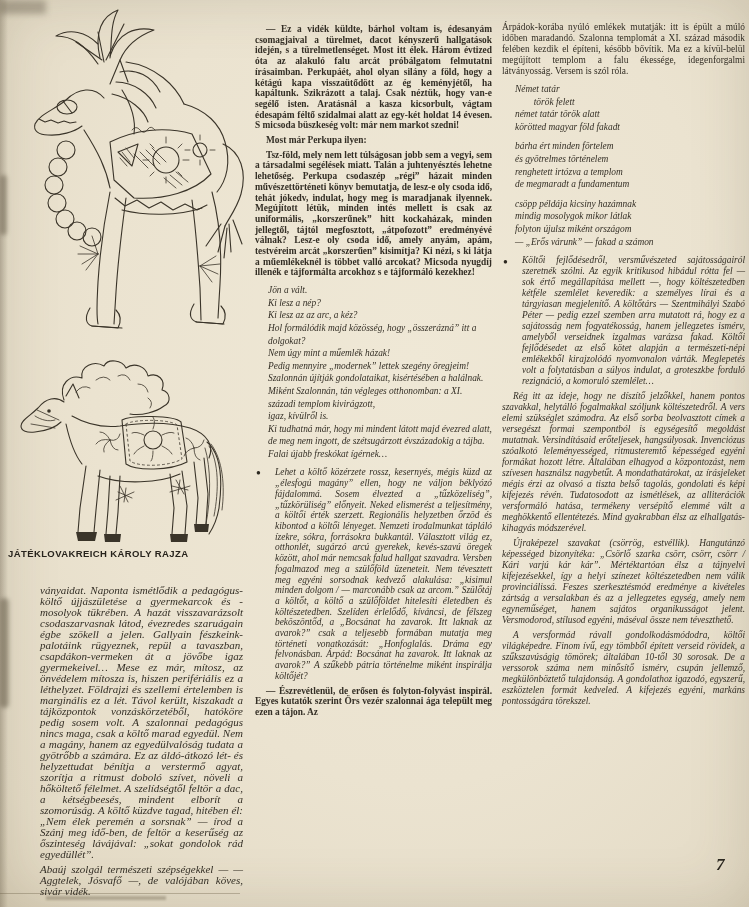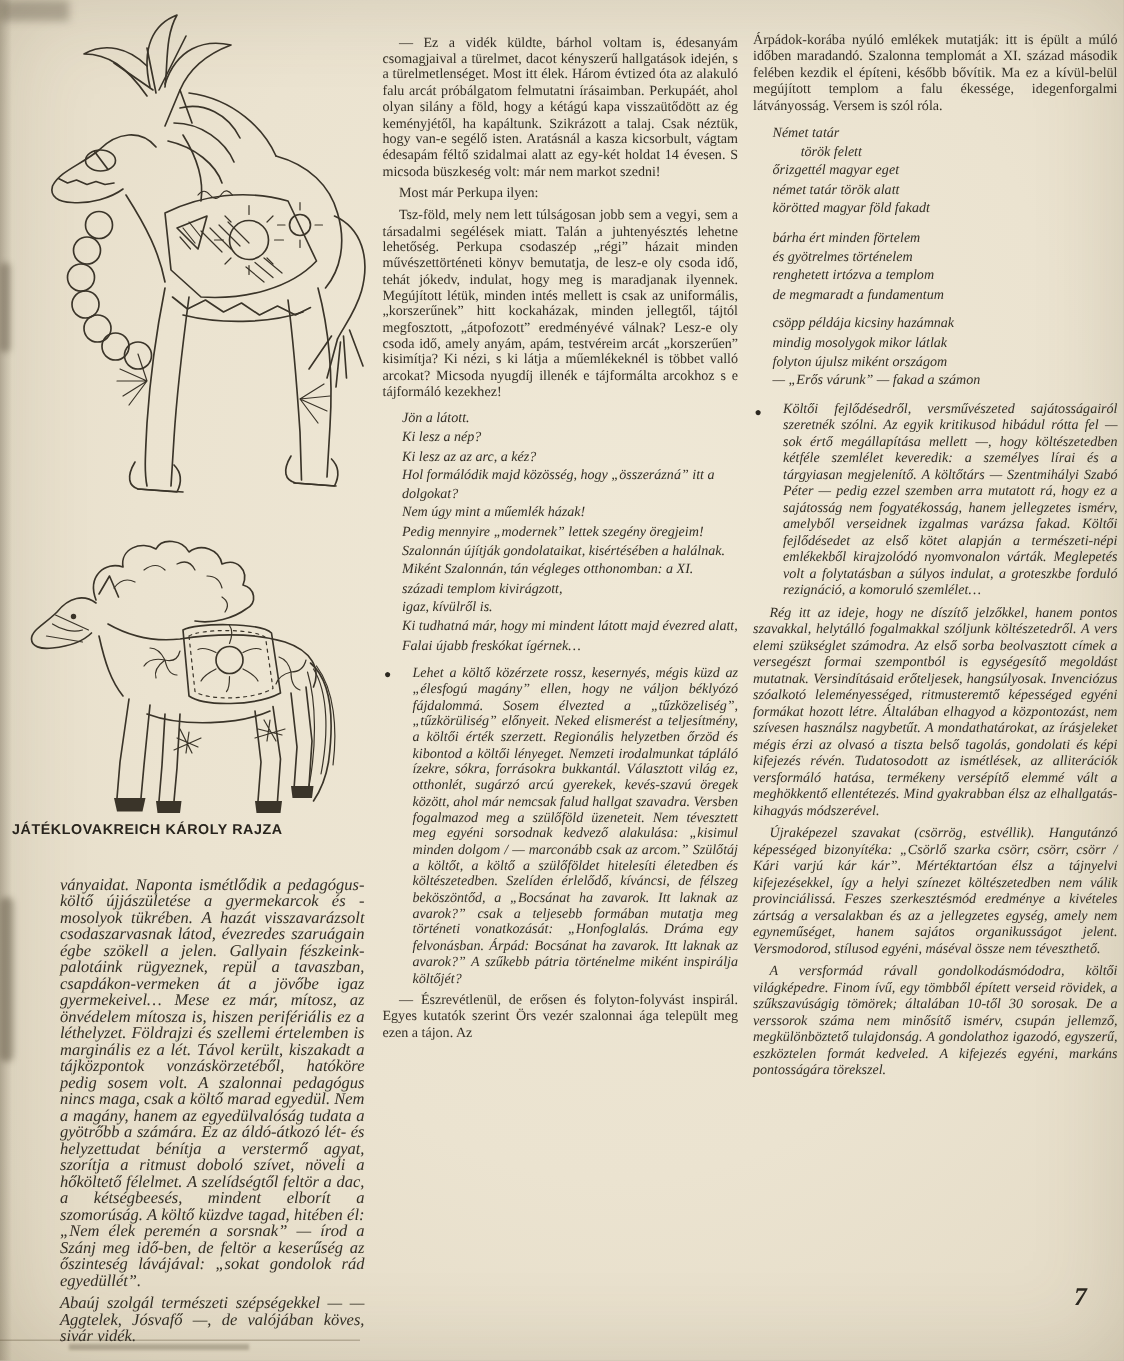--- a/index.html
+++ b/index.html
@@ -24,21 +24,21 @@
   .s5{left:0;top:0;width:46px;height:14px;background:rgba(60,50,32,.30);filter:blur(3px);}
   .s6{left:0;top:893px;width:240px;height:1px;background:rgba(100,88,62,.35);}
 
   .col{position:absolute;text-align:justify;}
   .col p{margin:0 0 4px 0;}
   .left-text{left:40px;top:585px;width:203px;font-size:11px;line-height:11px;}
   .mid{left:255px;top:24px;width:237px;font-size:9.4px;line-height:10.7px;}
   .right{left:502px;top:22px;width:243px;font-size:9.4px;line-height:11px;}
 
   p.p, p.pc{font-style:normal;}
-  p.p{text-indent:11px;}
+  p.p{text-indent:11px;font-weight:bold;}
   p.pc{text-indent:0;}
   p.pi{font-style:italic;text-indent:11px;}
   p.pic{font-style:italic;text-indent:0;}
   p.bullet{font-style:italic;position:relative;padding-left:20px;margin-top:7px;}
   p.bullet .dot{
     position:absolute;left:1px;top:1px;font-size:8px;font-style:normal;color:#2c2820;
   }
   .verse{font-style:italic;text-align:left;margin:6px 0 7px 13px;}
   .verse .vline{white-space:pre-wrap;line-height:12.6px;}
   .verse .vgap{height:7px;}
@@ -186,41 +186,41 @@
 
   <div class="col left-text">
       <p class="pic">ványaidat. Naponta ismétlődik a pedagógus-költő újjászületése a gyermekarcok és -mosolyok tükrében. A hazát visszavarázsolt csodaszarvasnak látod, évezredes szaruágain égbe szökell a jelen. Gallyain fészkeink-palotáink rügyeznek, repül a tavaszban, csapdákon-vermeken át a jövőbe igaz gyermekeivel… Mese ez már, mítosz, az önvédelem mítosza is, hiszen perifériális ez a léthelyzet. Földrajzi és szellemi értelemben is marginális ez a lét. Távol került, kiszakadt a tájközpontok vonzáskörzetéből, hatóköre pedig sosem volt. A szalonnai pedagógus nincs maga, csak a költő marad egyedül. Nem a magány, hanem az egyedülvalóság tudata a gyötrőbb a számára. Ez az áldó-átkozó lét- és helyzettudat bénítja a verstermő agyat, szorítja a ritmust doboló szívet, növeli a hőköltető félelmet. A szelídségtől feltör a dac, a kétségbeesés, mindent elborít a szomorúság. A költő küzdve tagad, hitében él: „Nem élek peremén a sorsnak” — írod a Szánj meg idő-ben, de feltör a keserűség az őszinteség lávájával: „sokat gondolok rád egyedüllét”.</p>
       <p class="pic">Abaúj szolgál természeti szépségekkel — — Aggtelek, Jósvafő —, de valójában köves, sivár vidék.</p>
     </div>
   <div class="col mid">
       <p class="p">— Ez a vidék küldte, bárhol voltam is, édesanyám csomagjaival a türelmet, dacot kényszerű hallgatások idején, s a türelmetlenséget. Most itt élek. Három évtized óta az alakuló falu arcát próbálgatom felmutatni írásaimban. Perkupáét, ahol olyan silány a föld, hogy a kétágú kapa visszaütődött az ég keményjétől, ha kapáltunk. Szikrázott a talaj. Csak néztük, hogy van-e segélő isten. Aratásnál a kasza kicsorbult, vágtam édesapám féltő szidalmai alatt az egy-két holdat 14 évesen. S micsoda büszkeség volt: már nem markot szedni!</p>
       <p class="p">Most már Perkupa ilyen:</p>
       <p class="p">Tsz-föld, mely nem lett túlságosan jobb sem a vegyi, sem a társadalmi segélések miatt. Talán a juhtenyésztés lehetne lehetőség. Perkupa csodaszép „régi” házait minden művészettörténeti könyv bemutatja, de lesz-e oly csoda idő, tehát jókedv, indulat, hogy meg is maradjanak ilyennek. Megújított létük, minden intés mellett is csak az uniformális, „korszerűnek” hitt kockaházak, minden jellegtől, tájtól megfosztott, „átpofozott” eredményévé válnak? Lesz-e oly csoda idő, amely anyám, apám, testvéreim arcát „korszerűen” kisimítja? Ki nézi, s ki látja a műemlékeknél is többet valló arcokat? Micsoda nyugdíj illenék e tájformálta arcokhoz s e tájformáló kezekhez!</p>
       <div class="verse">
-        <div class="vline">Jön a látott.</div>
+        <div class="vline">Jön a vált.</div>
         <div class="vline">Ki lesz a nép?</div>
         <div class="vline">Ki lesz az az arc, a kéz?</div>
         <div class="vline">Hol formálódik majd közösség, hogy „összerázná” itt a dolgokat?</div>
         <div class="vline">Nem úgy mint a műemlék házak!</div>
         <div class="vline">Pedig mennyire „modernek” lettek szegény öregjeim!</div>
         <div class="vline">Szalonnán újítják gondolataikat, kisértésében a halálnak.</div>
         <div class="vline">Miként Szalonnán, tán végleges otthonomban: a XI. századi templom kivirágzott,</div>
         <div class="vline">igaz, kívülről is.</div>
         <div class="vline">Ki tudhatná már, hogy mi mindent látott majd évezred alatt,</div>
+        <div class="vline">de meg nem ingott, de szétsugárzott évszázadokig a tájba.</div>
         <div class="vline">Falai újabb freskókat ígérnek…</div>
       </div>
       <p class="bullet"><span class="dot">●</span>Lehet a költő közérzete rossz, kesernyés, mégis küzd az „élesfogú magány” ellen, hogy ne váljon béklyózó fájdalommá. Sosem élvezted a „tűzközeliség”, „tűzkörüliség” előnyeit. Neked elismerést a teljesítmény, a költői érték szerzett. Regionális helyzetben őrzöd és kibontod a költői lényeget. Nemzeti irodalmunkat tápláló ízekre, sókra, forrásokra bukkantál. Választott világ ez, otthonlét, sugárzó arcú gyerekek, kevés-szavú öregek között, ahol már nemcsak falud hallgat szavadra. Versben fogalmazod meg a szülőföld üzeneteit. Nem tévesztett meg egyéni sorsodnak kedvező alakulása: „kisimul minden dolgom / — marconább csak az arcom.” Szülőtáj a költőt, a költő a szülőföldet hitelesíti életedben és költészetedben. Szelíden érlelődő, kíváncsi, de félszeg beköszöntőd, a „Bocsánat ha zavarok. Itt laknak az avarok?” csak a teljesebb formában mutatja meg történeti vonatkozását: „Honfoglalás. Dráma egy felvonásban. Árpád: Bocsánat ha zavarok. Itt laknak az avarok?” A szűkebb pátria történelme miként inspirálja költőjét?</p>
       <p class="p">— Észrevétlenül, de erősen és folyton-folyvást inspirál. Egyes kutatók szerint Örs vezér szalonnai ága települt meg ezen a tájon. Az</p>
     </div>
   <div class="col right">
       <p class="pc">Árpádok-korába nyúló emlékek mutatják: itt is épült a múló időben maradandó. Szalonna templomát a XI. század második felében kezdik el építeni, később bővítik. Ma ez a kívül-belül megújított templom a falu ékessége, idegenforgalmi látványosság. Versem is szól róla.</p>
       <div class="verse">
         <div class="vline">Német tatár</div>
         <div class="vline">        török felett</div>
-        <div class="vline">őrizgettél magyar eget</div>
         <div class="vline">német tatár török alatt</div>
         <div class="vline">körötted magyar föld fakadt</div>
         <div class="vline vgap"></div>
         <div class="vline">bárha ért minden förtelem</div>
         <div class="vline">és gyötrelmes történelem</div>
         <div class="vline">renghetett irtózva a templom</div>
         <div class="vline">de megmaradt a fundamentum</div>
         <div class="vline vgap"></div>
         <div class="vline">csöpp példája kicsiny hazámnak</div>
         <div class="vline">mindig mosolygok mikor látlak</div>

